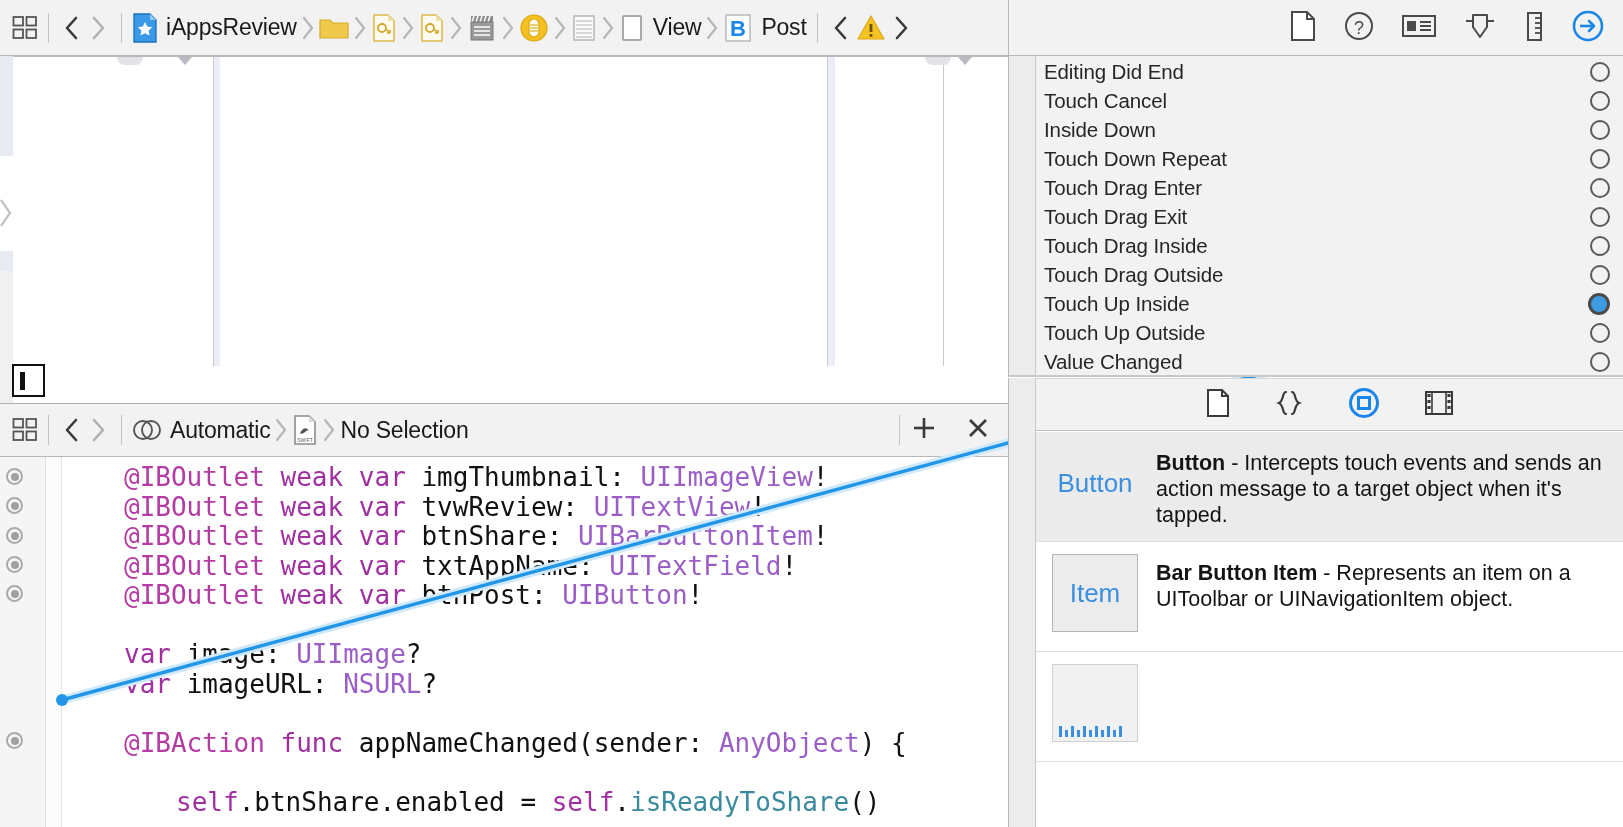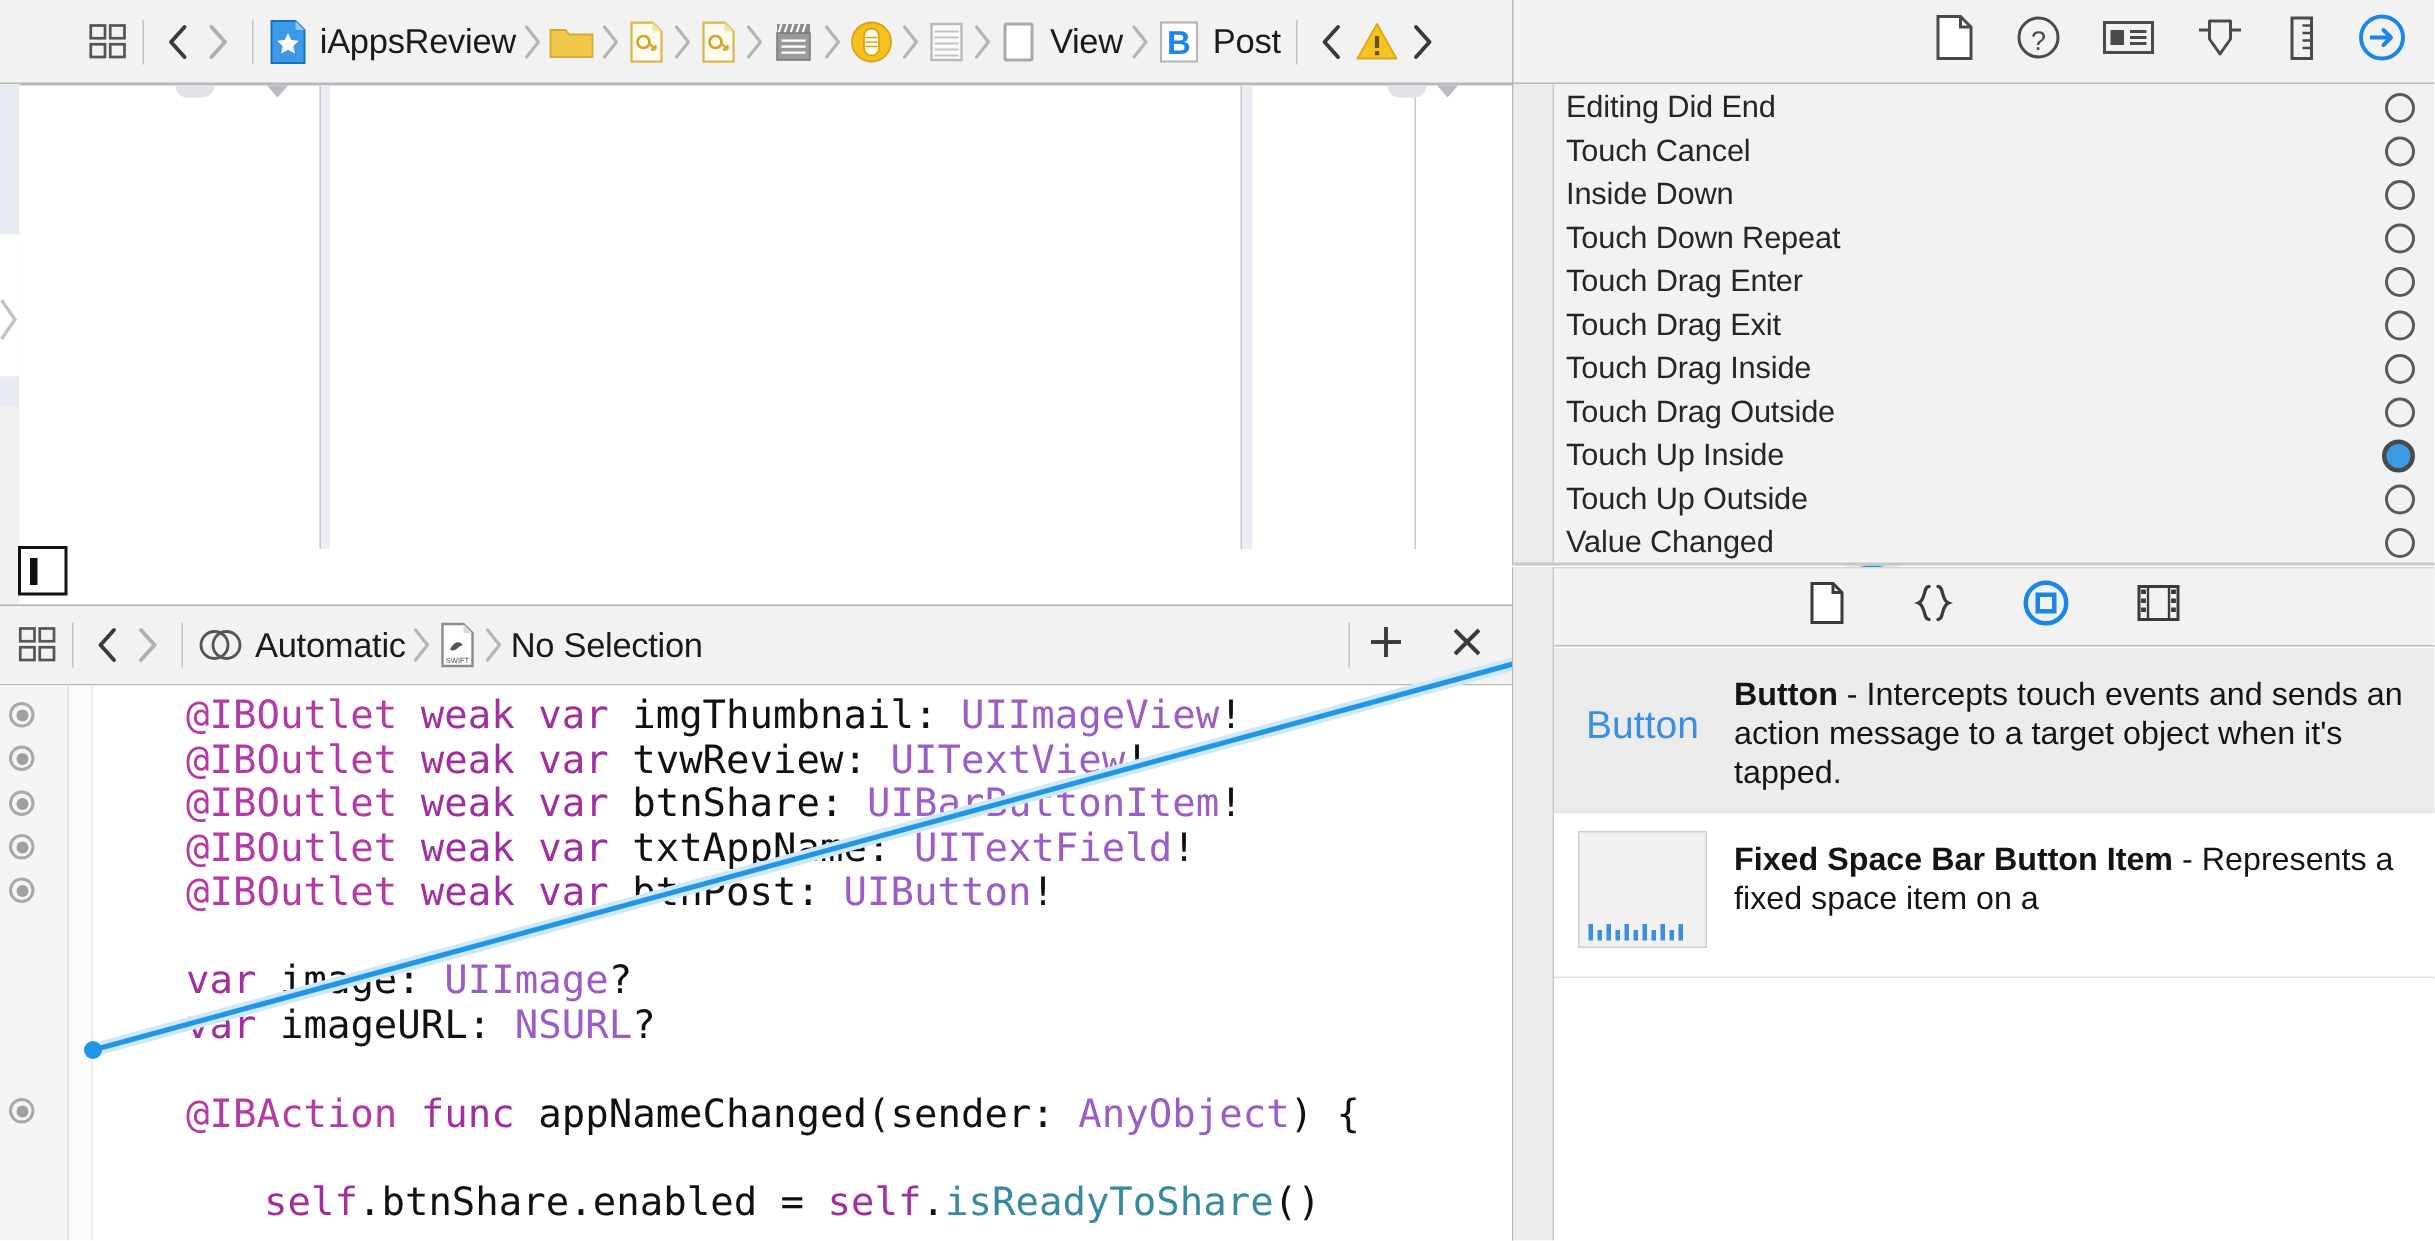--- a/index.html
+++ b/index.html
@@ -10,21 +10,21 @@
     background: #ffffff;
     -webkit-font-smoothing: antialiased;
   }
   #app { position: relative; width: 1623px; height: 827px; }
 
   
   .topbar {
     position: absolute; left: 0; top: 0; width: 1008px; height: 56px;
     background: #f2f2f2;
     border-bottom: 1px solid #b8b8b8;
-    display: flex; align-items: center; justify-content: center;
+    display: flex; align-items: center;
   }
   .topbar-right {
     position: absolute; left: 1008px; top: 0; width: 615px; height: 56px;
     background: #f2f2f2;
     border-bottom: 1px solid #b8b8b8;
     border-left: 1px solid #b8b8b8;
     display: flex; align-items: center; justify-content: flex-end;
     padding-right: 18px; gap: 26px;
   }
   .tb-sep { width: 1px; height: 30px; background: #c4c4c4; margin: 0 10px; flex: none; }
@@ -622,36 +622,39 @@
         </svg>
       </span>
     </div>
 
     <div class="lib-list" id="libitems">
         <div class="lib-item selected">
           <div class="lib-thumb bare">Button</div>
           <div class="lib-desc"><b>Button</b> - Intercepts touch events and sends an action message to a target object when it's tapped.</div>
         </div>
         <div class="lib-item">
+          <div class="lib-thumb boxed">Item</div>
+          <div class="lib-desc"><b>Bar Button Item</b> - Represents an item on a UIToolbar or UINavigationItem object.</div>
+        </div>
+        <div class="lib-item">
           <div class="lib-thumb plain">
             <div class="fixed-bars">
               <span style="height: 11px;"></span>
               <span style="height: 7px;"></span>
               <span style="height: 11px;"></span>
               <span style="height: 7px;"></span>
               <span style="height: 11px;"></span>
               <span style="height: 7px;"></span>
               <span style="height: 11px;"></span>
               <span style="height: 7px;"></span>
               <span style="height: 11px;"></span>
               <span style="height: 7px;"></span>
               <span style="height: 11px;"></span>
             </div>
           </div>
-          <div class="lib-desc"><b>Fixed Space Bar Button Item</b> - Represents a fixed space item on a</div>
         </div>
       </div>
 
     <div class="lib-search">
       <span>
         <svg width="28" height="28" viewBox="0 0 28 28">
           <rect x="2" y="3" width="10" height="9" fill="none" stroke="#555" stroke-width="2"></rect>
           <rect x="16" y="3" width="10" height="9" fill="none" stroke="#555" stroke-width="2"></rect>
           <rect x="2" y="16" width="10" height="9" fill="none" stroke="#555" stroke-width="2"></rect>
           <rect x="16" y="16" width="10" height="9" fill="none" stroke="#555" stroke-width="2"></rect>

